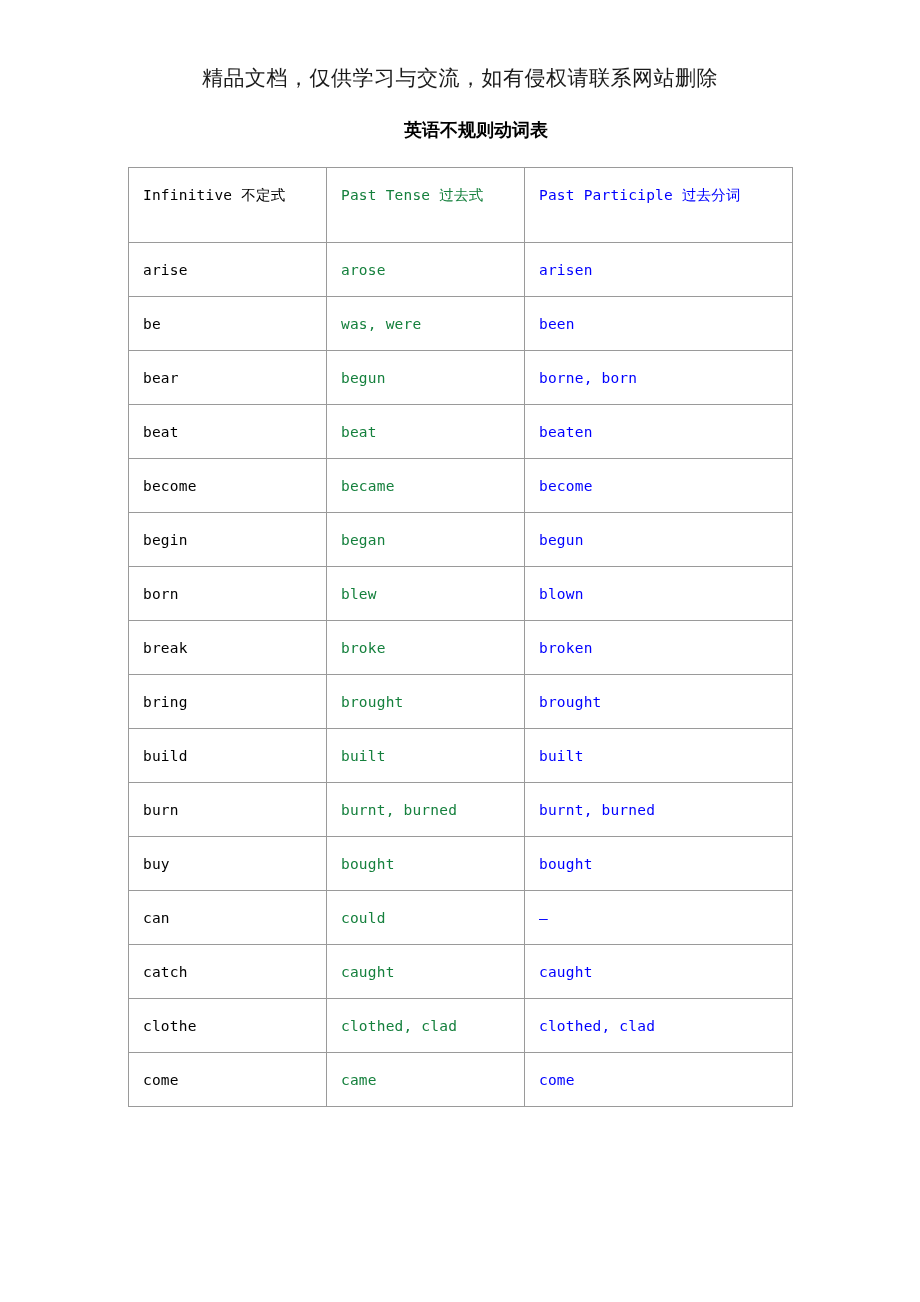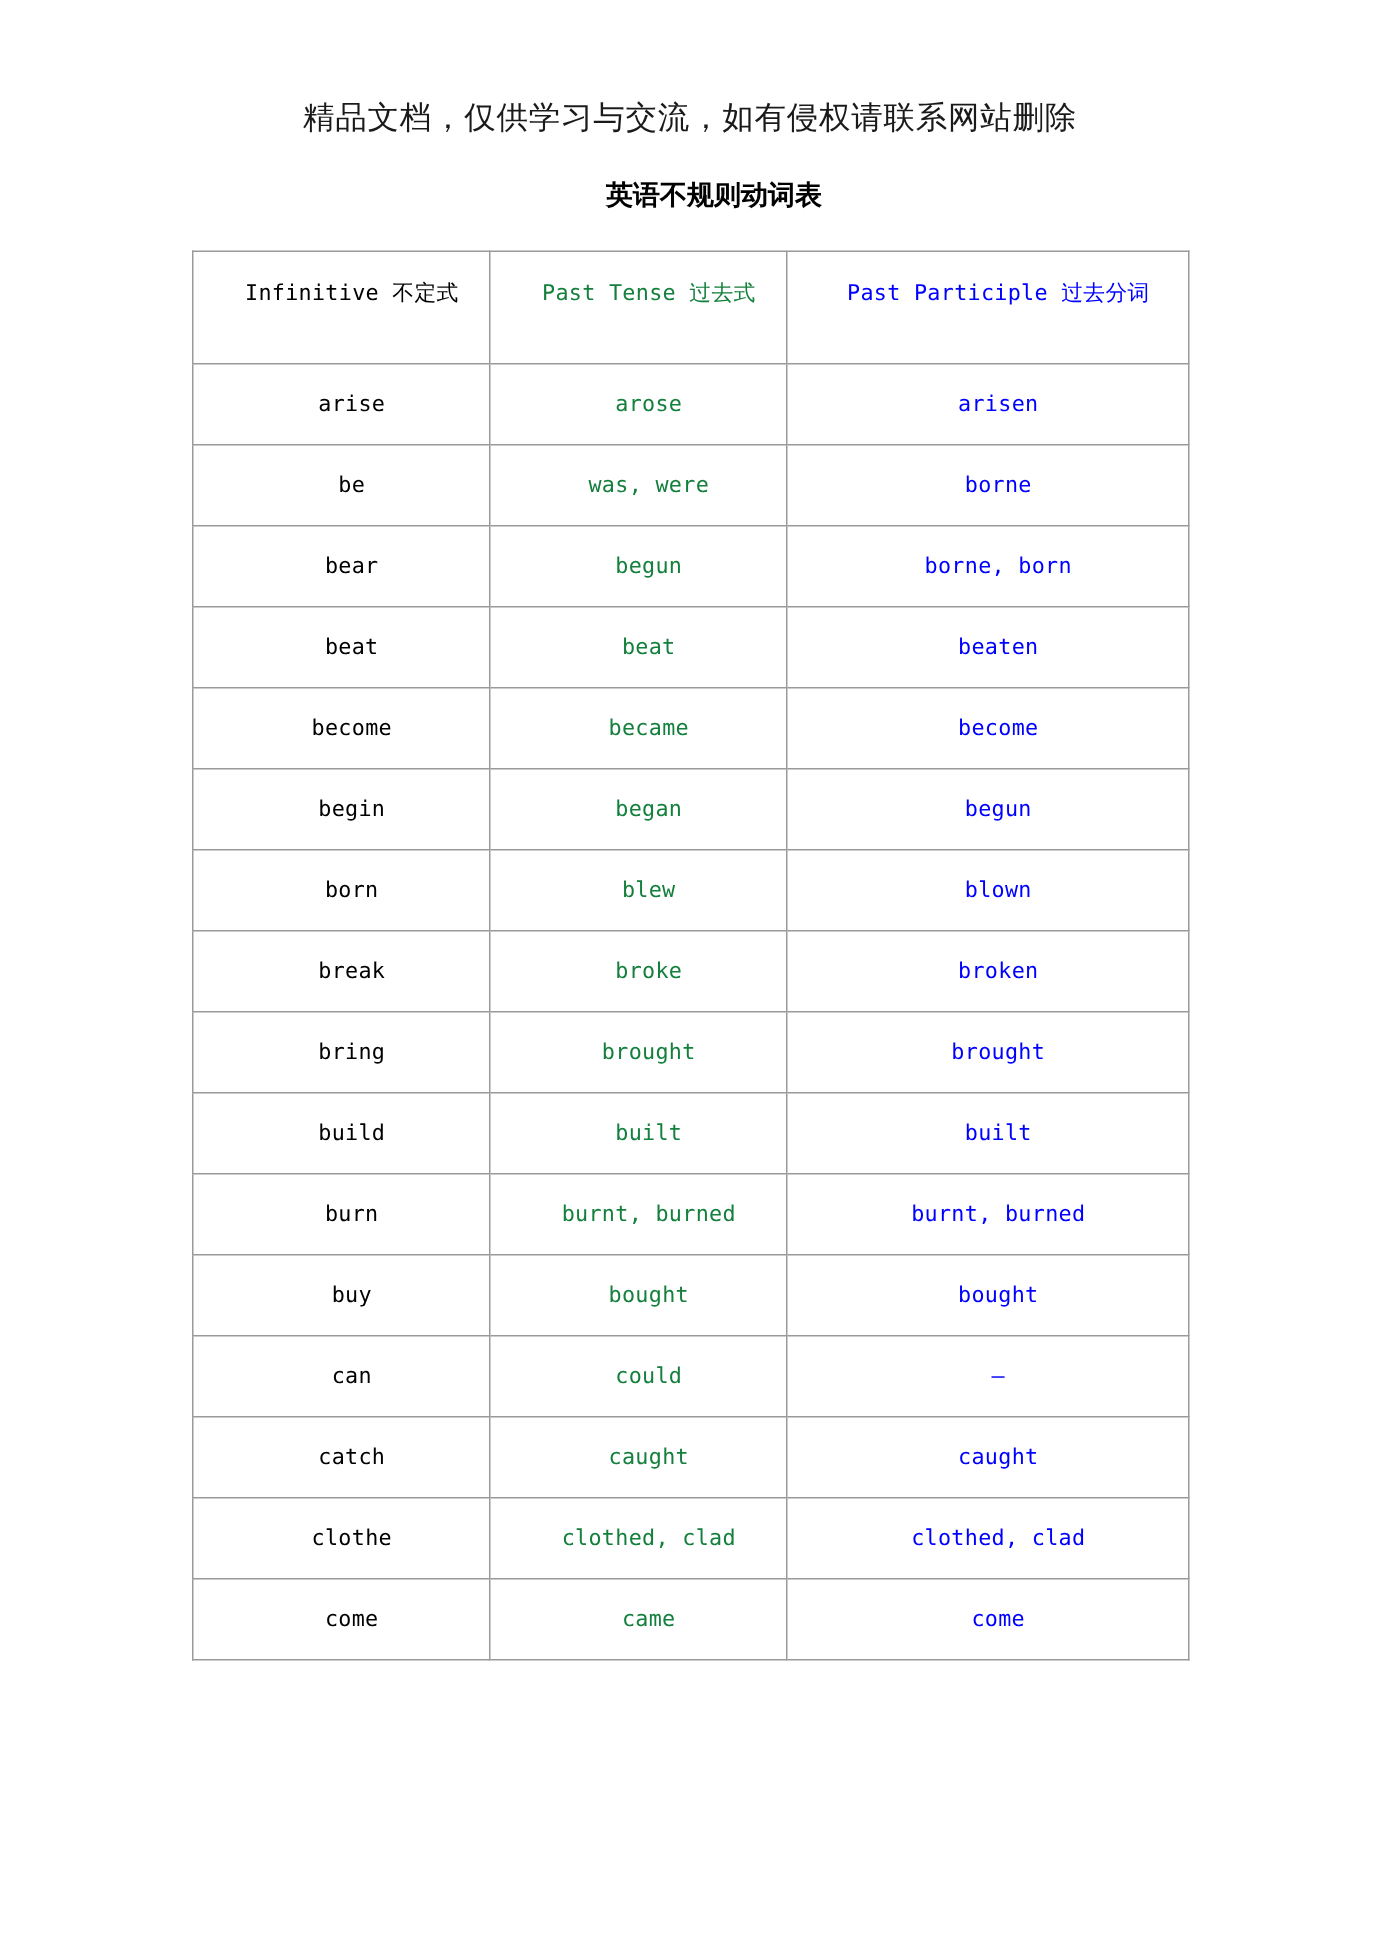--- a/index.html
+++ b/index.html
@@ -71,21 +71,20 @@
   table.verb-table td {
     border: 1px solid #9a9a9a;
     padding: 0 0 0 14px;
     vertical-align: middle;
     font-family: "DejaVu Sans Mono", "Liberation Mono", monospace;
     font-size: 14.5px;
     letter-spacing: 0.2px;
     height: 54px;
     box-sizing: border-box;
     white-space: nowrap;
-    text-align: center;
   }
 
   table.verb-table tr.header-row td {
     height: 75px;
     vertical-align: top;
     padding-top: 18px;
     font-size: 14.5px;
   }
 
   .col-infinitive { color: #000000; }
@@ -129,21 +128,21 @@
         </tr>
 
         <tr>
           <td class="col-infinitive">arise</td>
           <td class="col-past">arose</td>
           <td class="col-participle">arisen</td>
         </tr>
         <tr>
           <td class="col-infinitive">be</td>
           <td class="col-past">was, were</td>
-          <td class="col-participle">borne</td>
+          <td class="col-participle">been</td>
         </tr>
         <tr>
           <td class="col-infinitive">bear</td>
           <td class="col-past">begun</td>
           <td class="col-participle">borne, born</td>
         </tr>
         <tr>
           <td class="col-infinitive">beat</td>
           <td class="col-past">beat</td>
           <td class="col-participle">beaten</td>

